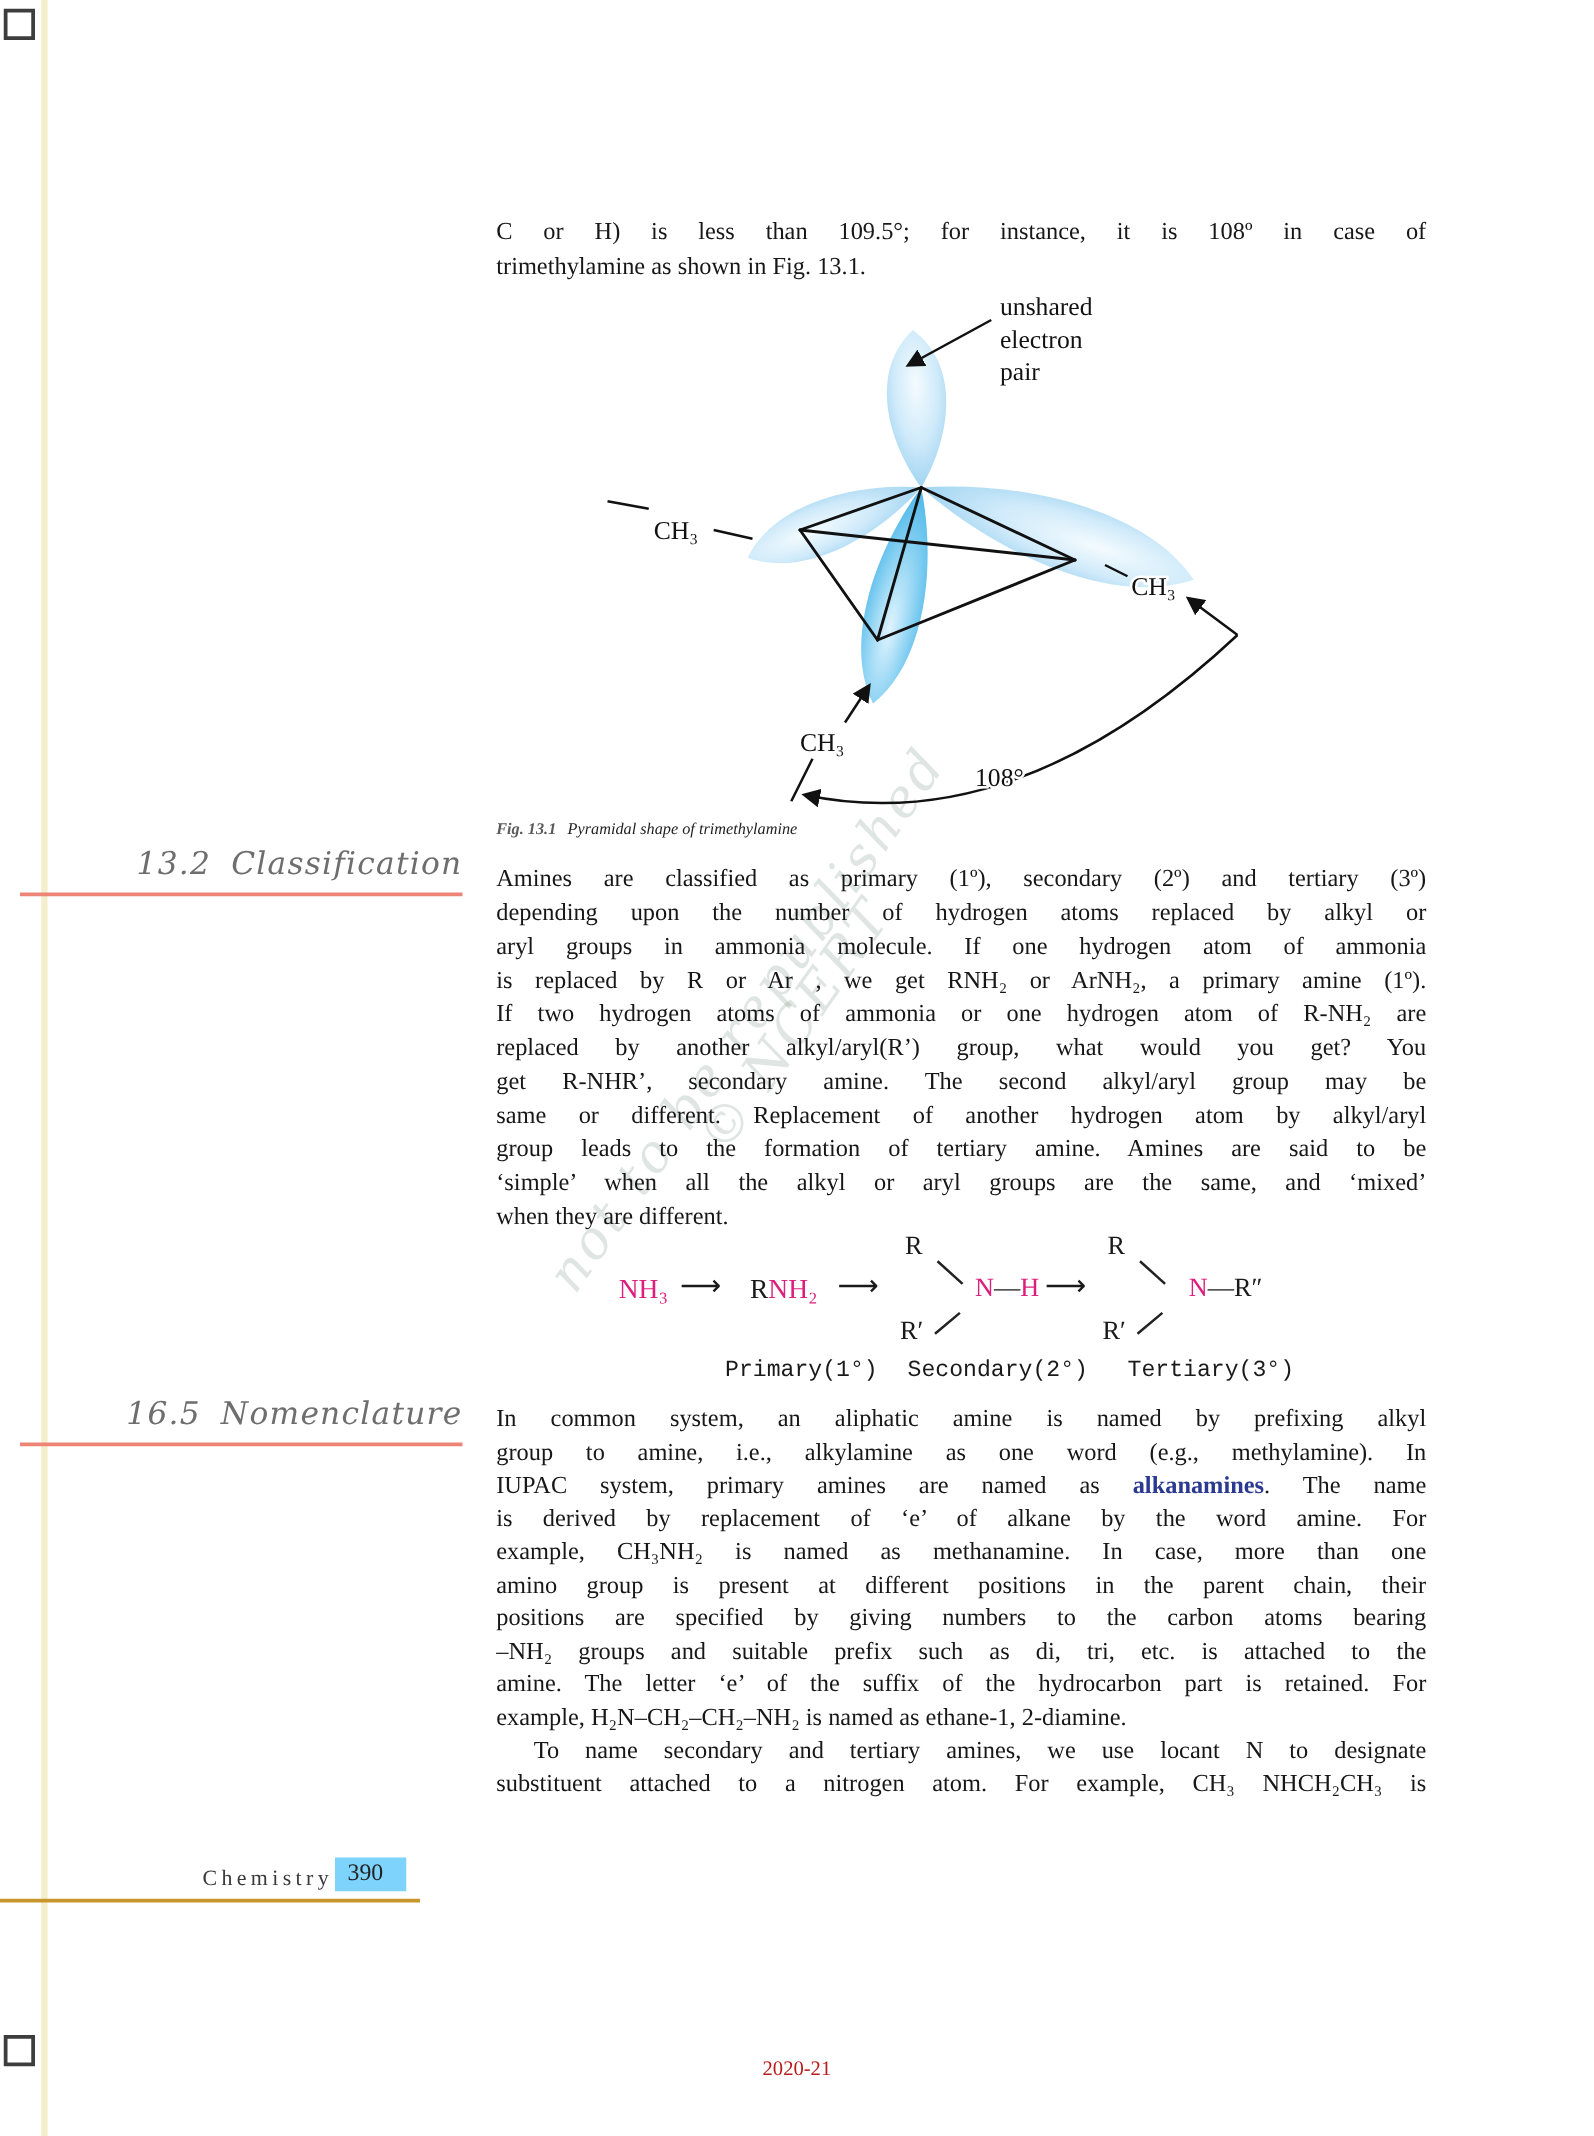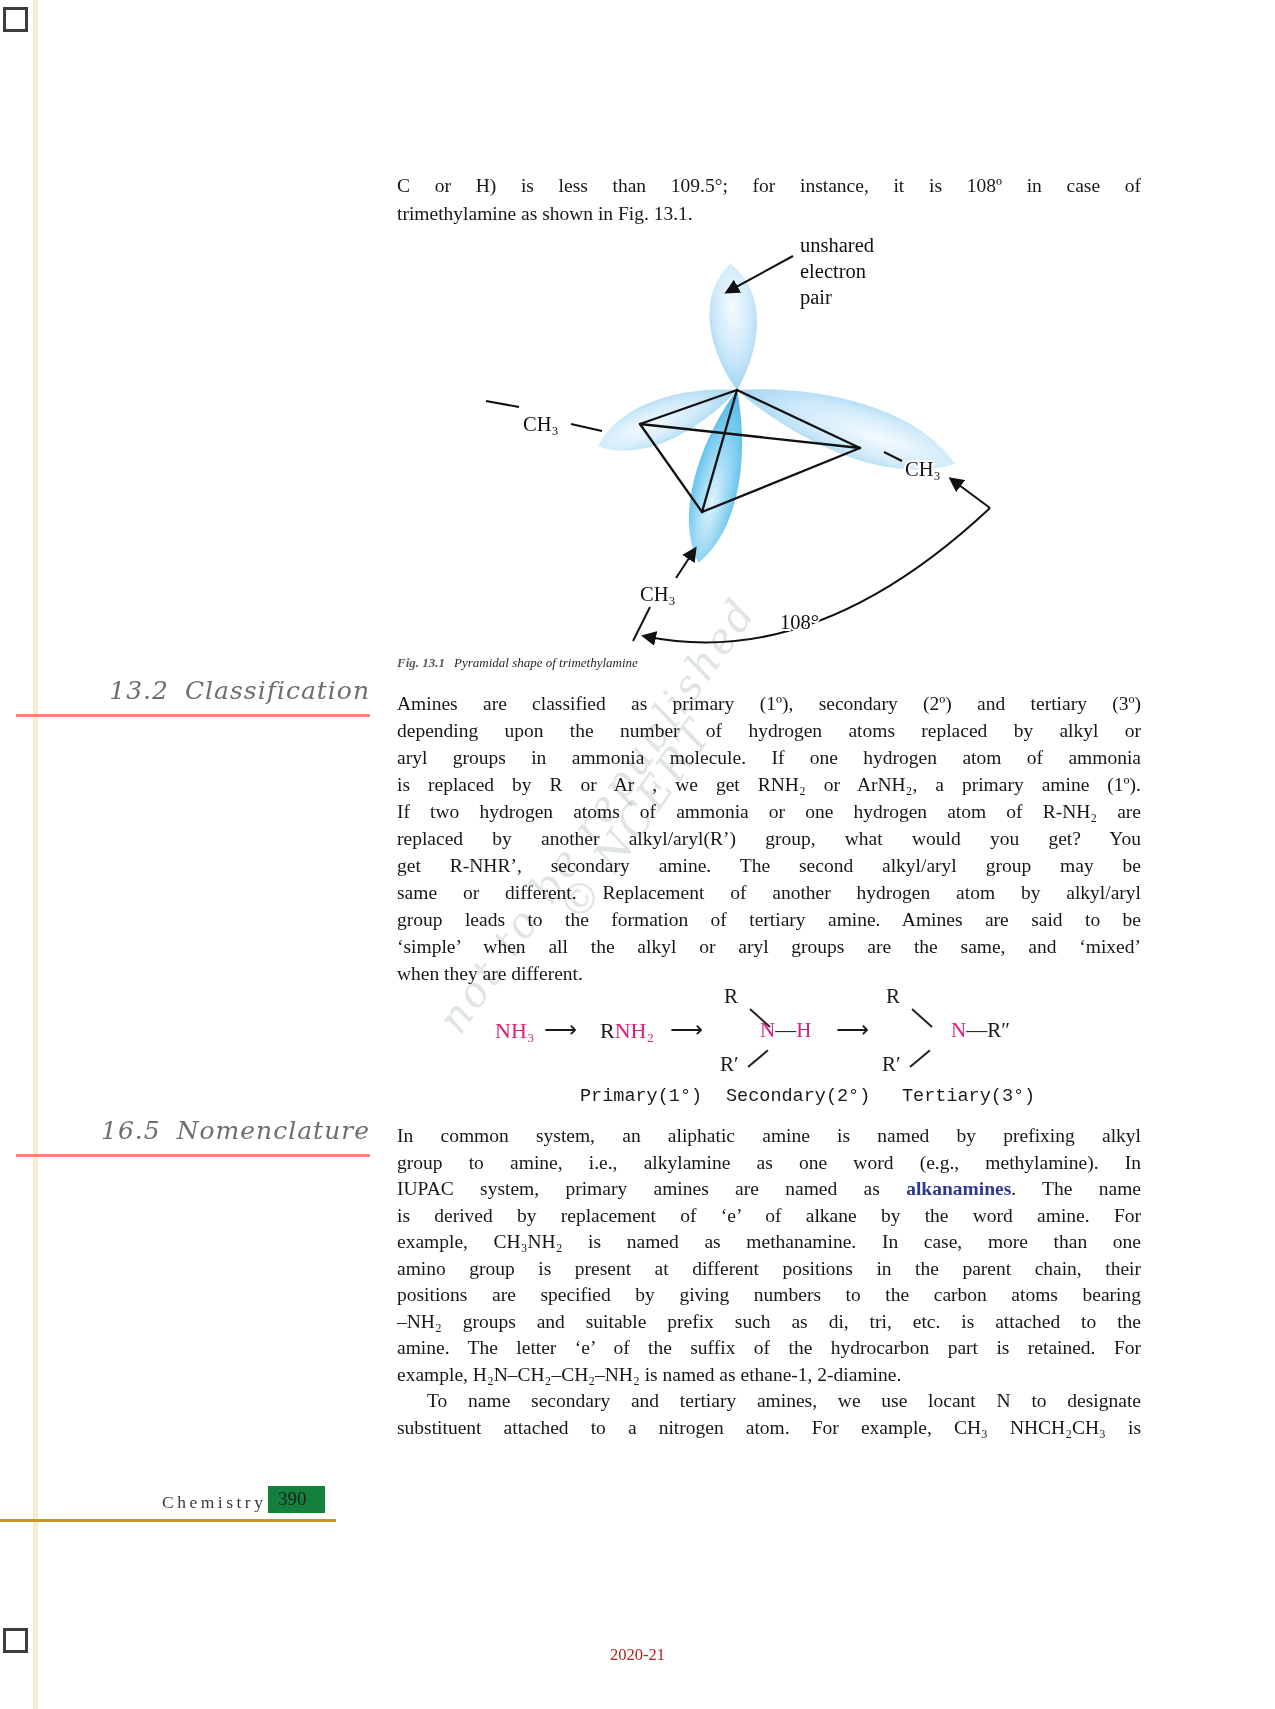--- a/index.html
+++ b/index.html
@@ -38,21 +38,21 @@
   .schlab{font-size:18.5px;font-family:Liberation Mono, monospace;}
   .diag{position:absolute;height:2px;background:#222;transform-origin:left center;}
 
   .wm{position:absolute;font-size:42px;font-style:italic;color:rgba(140,160,150,0.28);
       transform:rotate(-55deg);transform-origin:left top;white-space:nowrap;
       font-family:"DejaVu Serif",serif;letter-spacing:3px;}
   #wm1{left:548px;top:902px;} #wm2{left:428px;top:1014px;}
 
   #footer-book{position:absolute;left:162px;top:1492px;font-size:17.5px;letter-spacing:3.5px;color:#3a3a3a;}
   #footer-page{position:absolute;left:268px;top:1486px;font-size:19px;color:#222;
-      background:#15803d;padding:2px 18px 3px 10px;}
+      background:#7dd3fc;padding:2px 18px 3px 10px;}
   #footer-rule{position:absolute;left:0;top:1519px;width:336px;height:2.5px;background:#C8962B;}
   #year{position:absolute;left:0;top:1645px;width:1275px;text-align:center;font-size:16.5px;color:#b91c1c;}
 </style>
 </head>
 <body>
 
 <div class="page">
 
   <div class="regsq" style="left:3px;top:7px;"></div>
   <div class="regsq" style="left:3px;top:1628px;"></div>
@@ -144,21 +144,21 @@
   </div>
 
   <div id="scheme">
     <span class="sch pink" style="left:55px;top:38px;font-size:22px;">NH₃</span>
     <span class="sch arrow" style="left:104px;top:36px;">⟶</span>
     <span class="sch" style="left:160px;top:38px;font-size:22px;"><span>R</span><span class="pink">NH₂</span></span>
     <span class="sch arrow" style="left:230px;top:36px;">⟶</span>
 
     <span class="sch" style="left:284px;top:4px;">R</span>
     <div class="diag" style="left:310px;top:28px;width:27px;transform:rotate(42deg);"></div>
-    <span class="sch" style="left:320px;top:38px;"><span class="pink">N</span><span>—</span><span class="pink">H</span></span>
+    <span class="sch" style="left:340px;top:38px;"><span class="pink">N</span><span>—</span><span class="pink">H</span></span>
     <span class="sch" style="left:280px;top:72px;">R′</span>
     <div class="diag" style="left:308px;top:86px;width:26px;transform:rotate(-40deg);"></div>
 
     <span class="sch arrow" style="left:396px;top:36px;">⟶</span>
 
     <span class="sch" style="left:446px;top:4px;">R</span>
     <div class="diag" style="left:472px;top:28px;width:27px;transform:rotate(42deg);"></div>
     <span class="sch" style="left:484px;top:38px;margin-left:27px;"><span class="pink">N</span><span>—</span><span>R″</span></span>
     <span class="sch" style="left:442px;top:72px;">R′</span>
     <div class="diag" style="left:470px;top:86px;width:26px;transform:rotate(-40deg);"></div>

